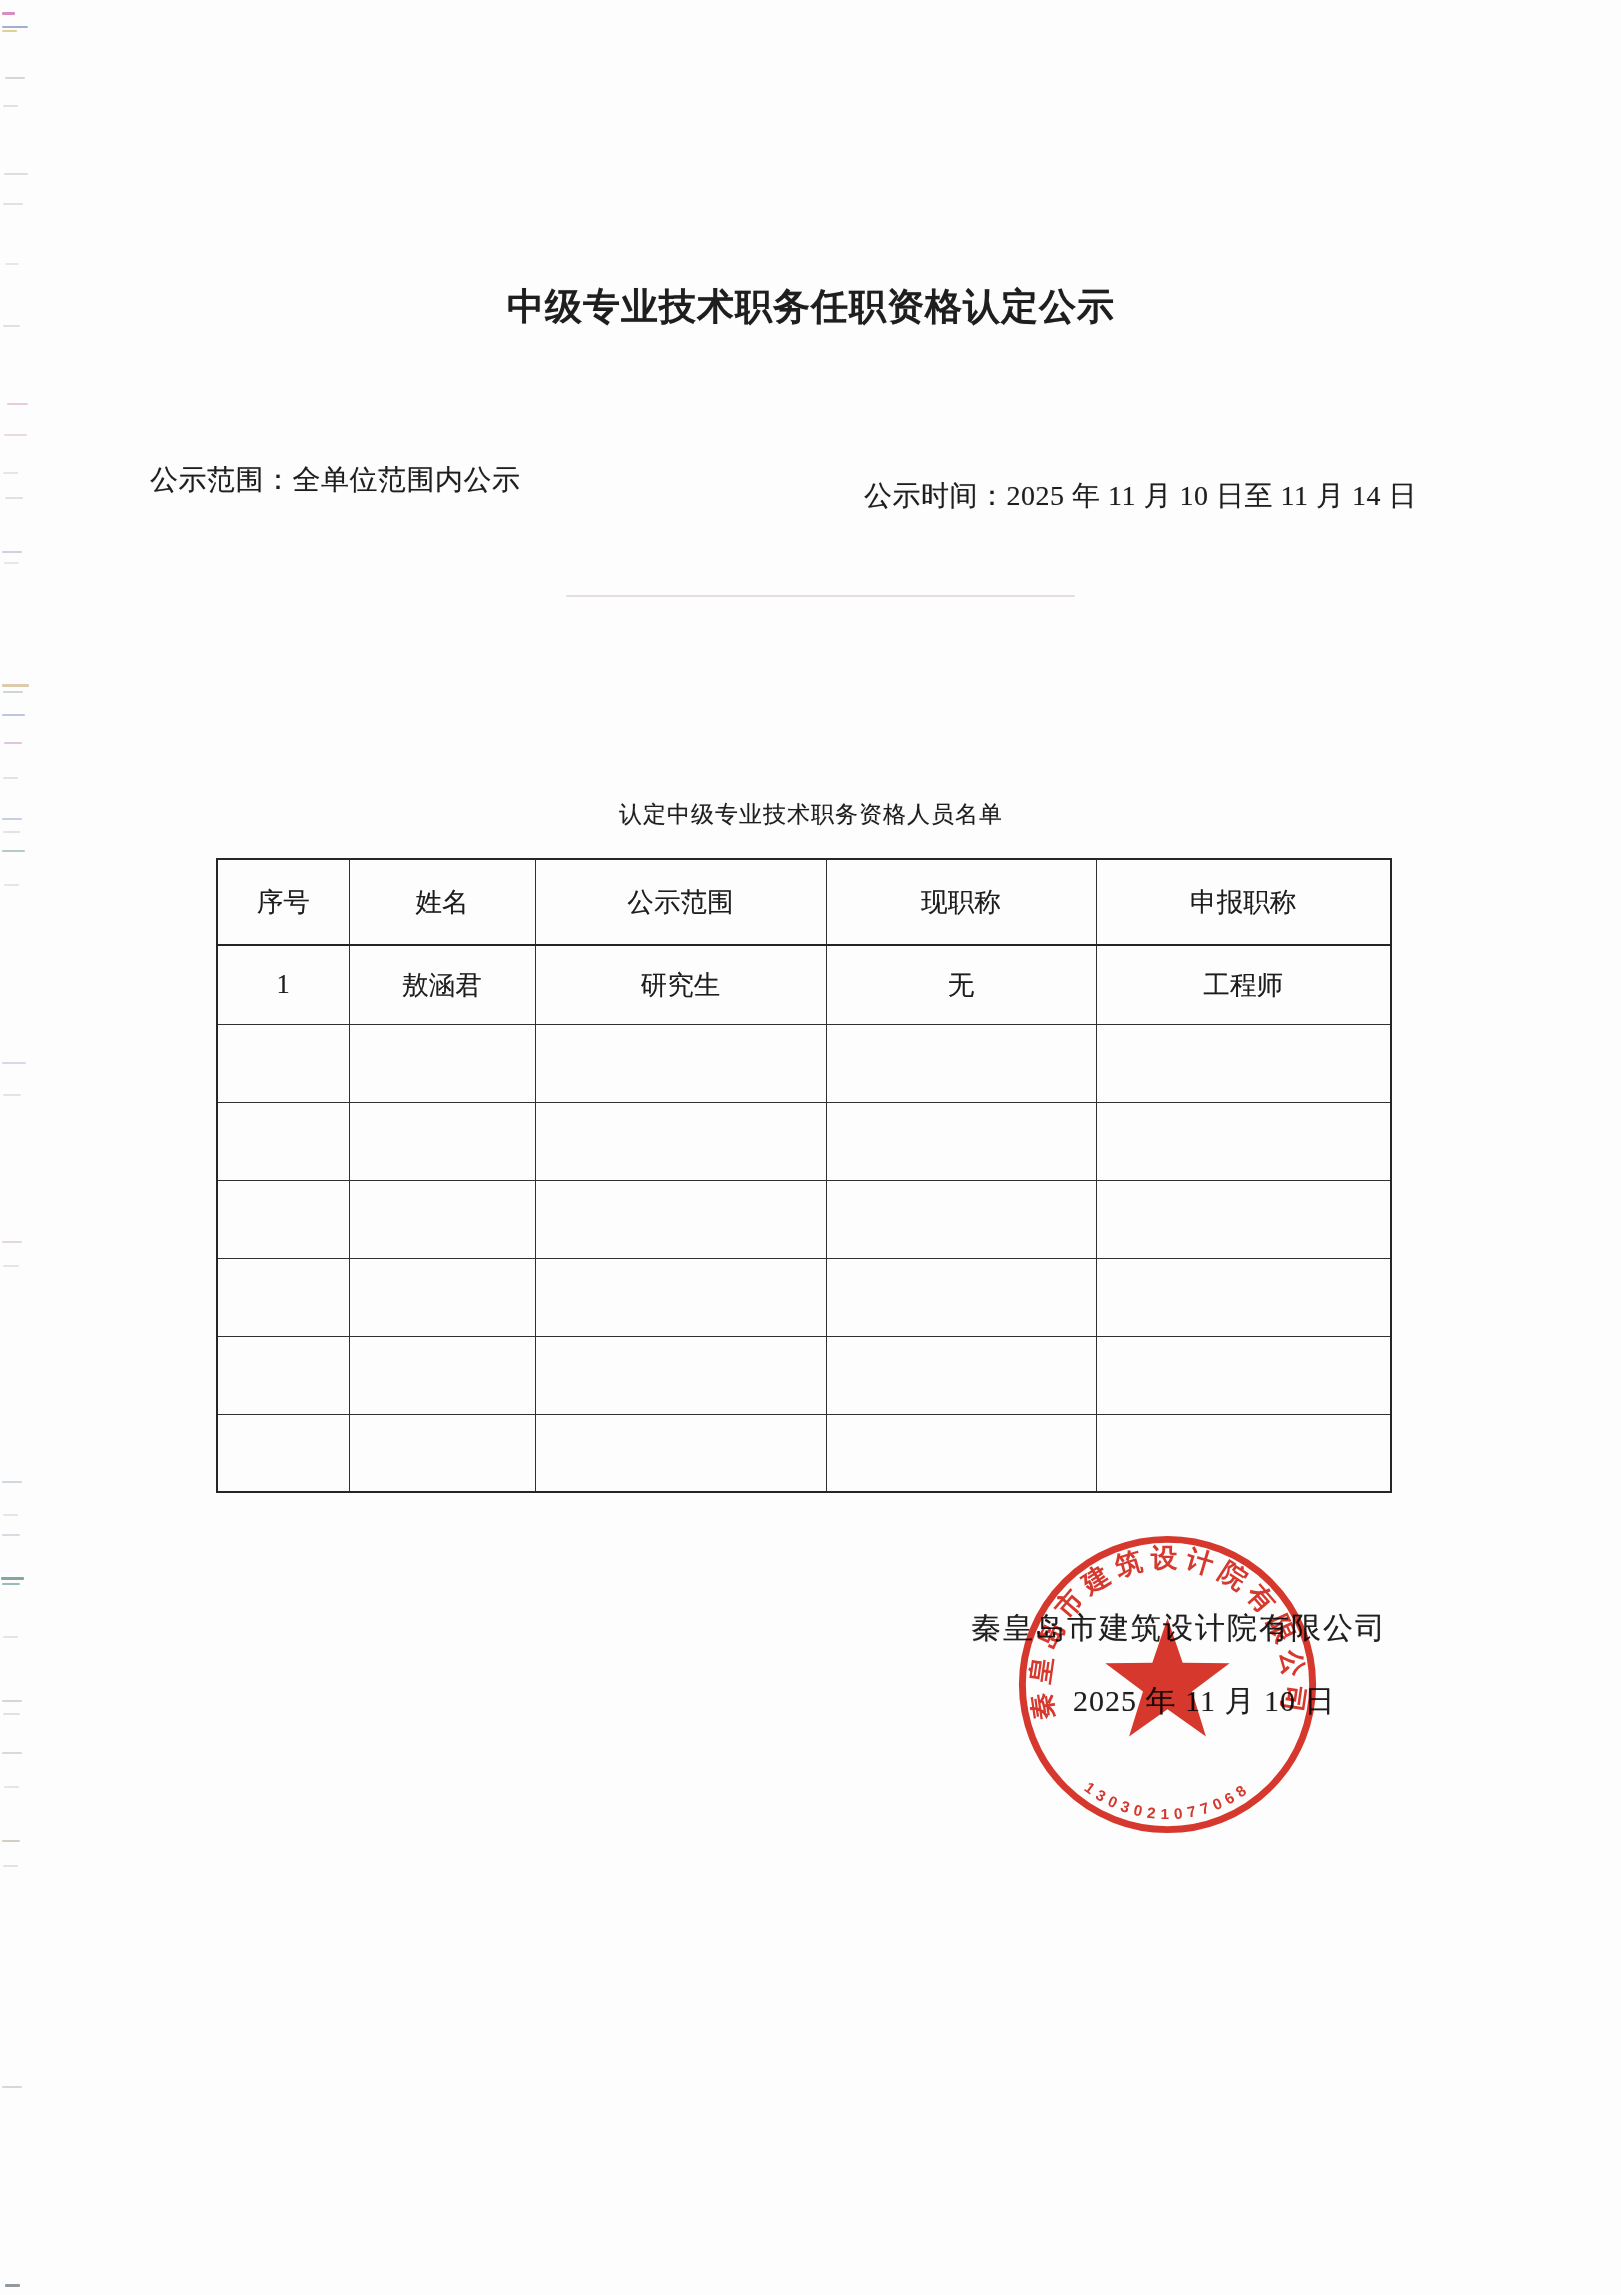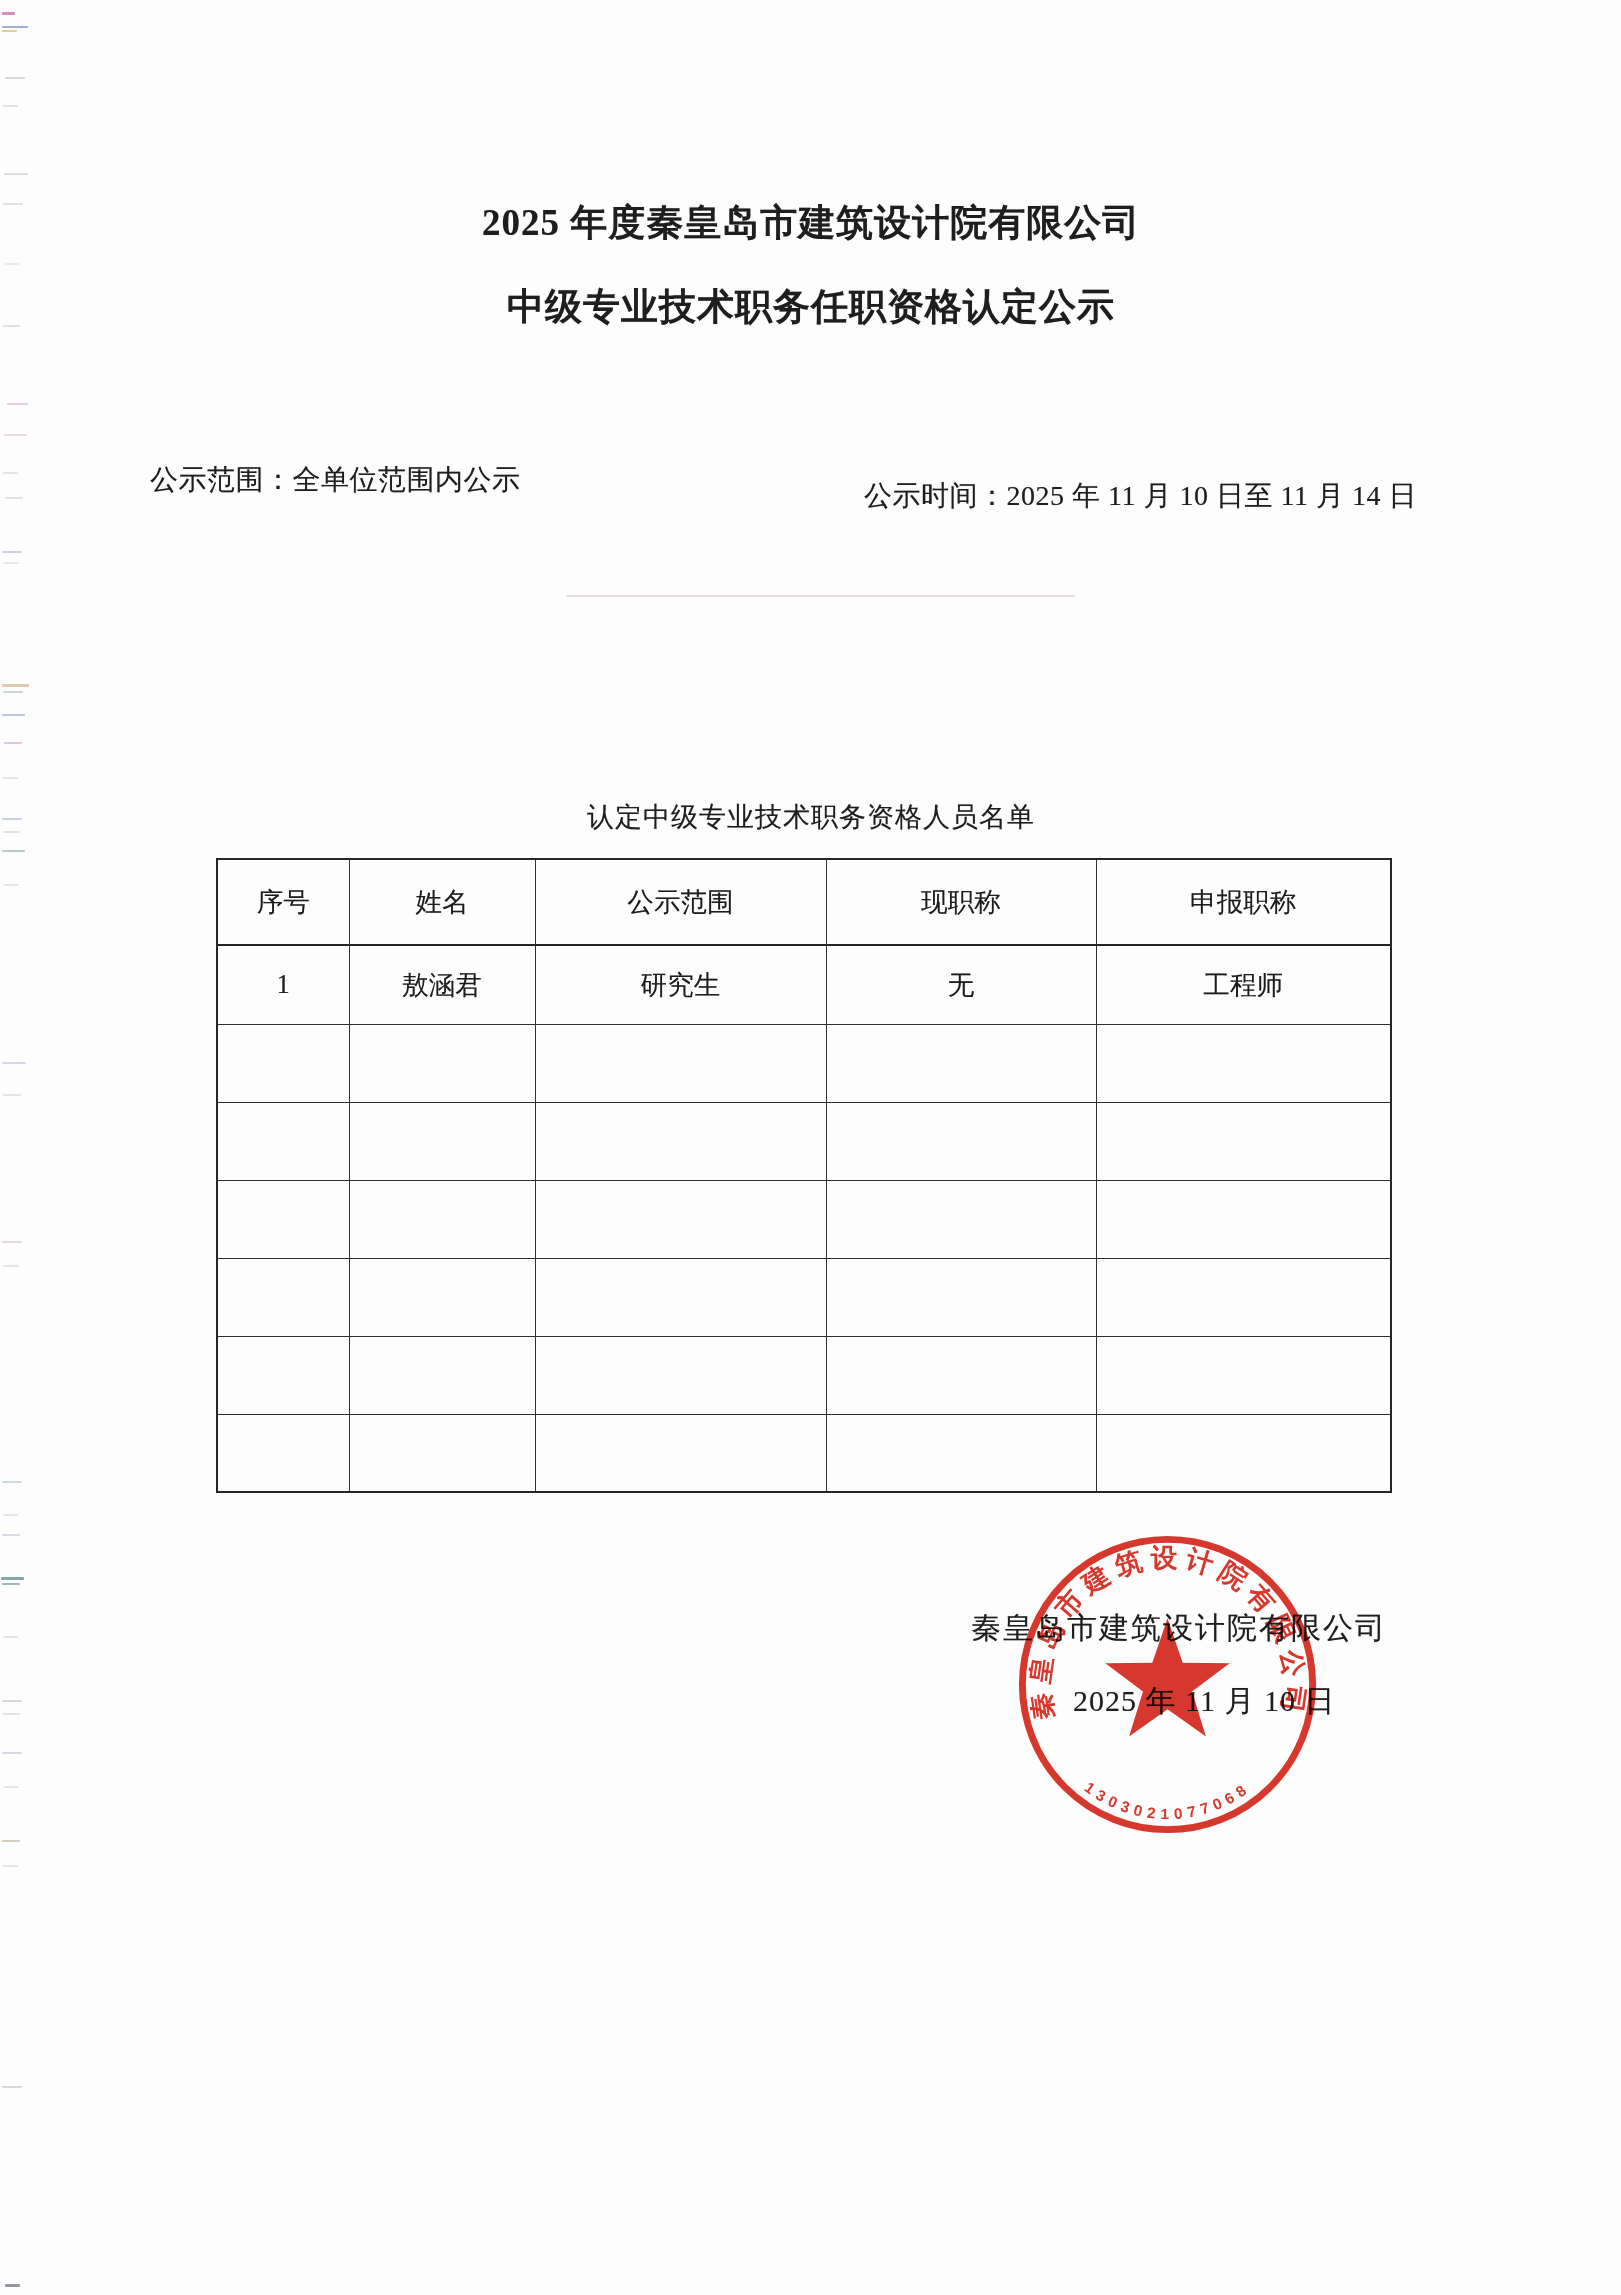--- a/index.html
+++ b/index.html
@@ -5,21 +5,21 @@
   html,body{margin:0;padding:0;background:#e9e9e9;}
   .page{
     position:relative;width:1622px;height:2295px;background:#fdfdfd;overflow:hidden;
     font-family:"Liberation Serif","DejaVu Serif",serif;color:#1e1e1e;
   }
   .abs{position:absolute;white-space:nowrap;text-align:center;}
   .soft{text-shadow:0 0 0.7px rgba(40,40,40,.45);}
   .centered{left:0;width:100%;text-align:center;}
   .title-line{font-size:37px;font-weight:700;letter-spacing:1px;}
   .info{font-size:28px;letter-spacing:0.5px;}
-  .table-title{font-size:27px;letter-spacing:1px;}
+  .table-title{font-size:23px;letter-spacing:1px;}
   table.roster{
     position:absolute;left:216px;top:858px;width:1174px;
     border-collapse:collapse;table-layout:fixed;
     border:2px solid #262626;
   }
   table.roster th,table.roster td{
     border:1.5px solid #303030;text-align:center;vertical-align:middle;
     font-size:26.6px;font-weight:normal;color:#1d1d1d;padding:0;
     text-shadow:0 0 0.6px rgba(40,40,40,.4);
   }
@@ -77,21 +77,20 @@
       <div class="dash" style="left: 3.1px; top: 1713px; width: 17.4px; height: 1.5px; background: rgb(158, 165, 175); opacity: 0.3;"></div>
       <div class="dash" style="left: 2px; top: 1752px; width: 20.4px; height: 2px; background: rgb(136, 152, 168); opacity: 0.35;"></div>
       <div class="dash" style="left: 4.1px; top: 1786px; width: 15.3px; height: 1.5px; background: rgb(168, 174, 183); opacity: 0.3;"></div>
       <div class="dash" style="left: 2px; top: 1840px; width: 18.4px; height: 2px; background: rgb(149, 136, 94); opacity: 0.4;"></div>
       <div class="dash" style="left: 3.1px; top: 1865px; width: 15.3px; height: 1.5px; background: rgb(164, 170, 179); opacity: 0.3;"></div>
       <div class="dash" style="left: 2px; top: 2086px; width: 20.4px; height: 2px; background: rgb(138, 144, 160); opacity: 0.35;"></div>
       <div class="dash" style="left: 5.1px; top: 2284px; width: 15.3px; height: 3.1px; background: rgb(60, 70, 80); opacity: 0.55;"></div>
     </div>
   <div class="smudge" style="left:566px;top:595px;width:509px;background:#e2d7da;opacity:.85;"></div>
 
-  <div class="abs centered title-line soft" style="top:198px;">2025 年度秦皇岛市建筑设计院有限公司</div>
   <div class="abs centered title-line soft" style="top:282px;">中级专业技术职务任职资格认定公示</div>
 
   <div class="abs info soft" style="left:150px;top:461px;">公示范围：全单位范围内公示</div>
   <div class="abs info soft" style="left:864px;top:461px;margin-top:16px;">公示时间：2025 年 11 月 10 日至 11 月 14 日</div>
 
   <div class="abs centered table-title soft" style="top:799px;">认定中级专业技术职务资格人员名单</div>
 
   <table class="roster" id="roster">
       <colgroup>
         <col style="width: 132px;">

